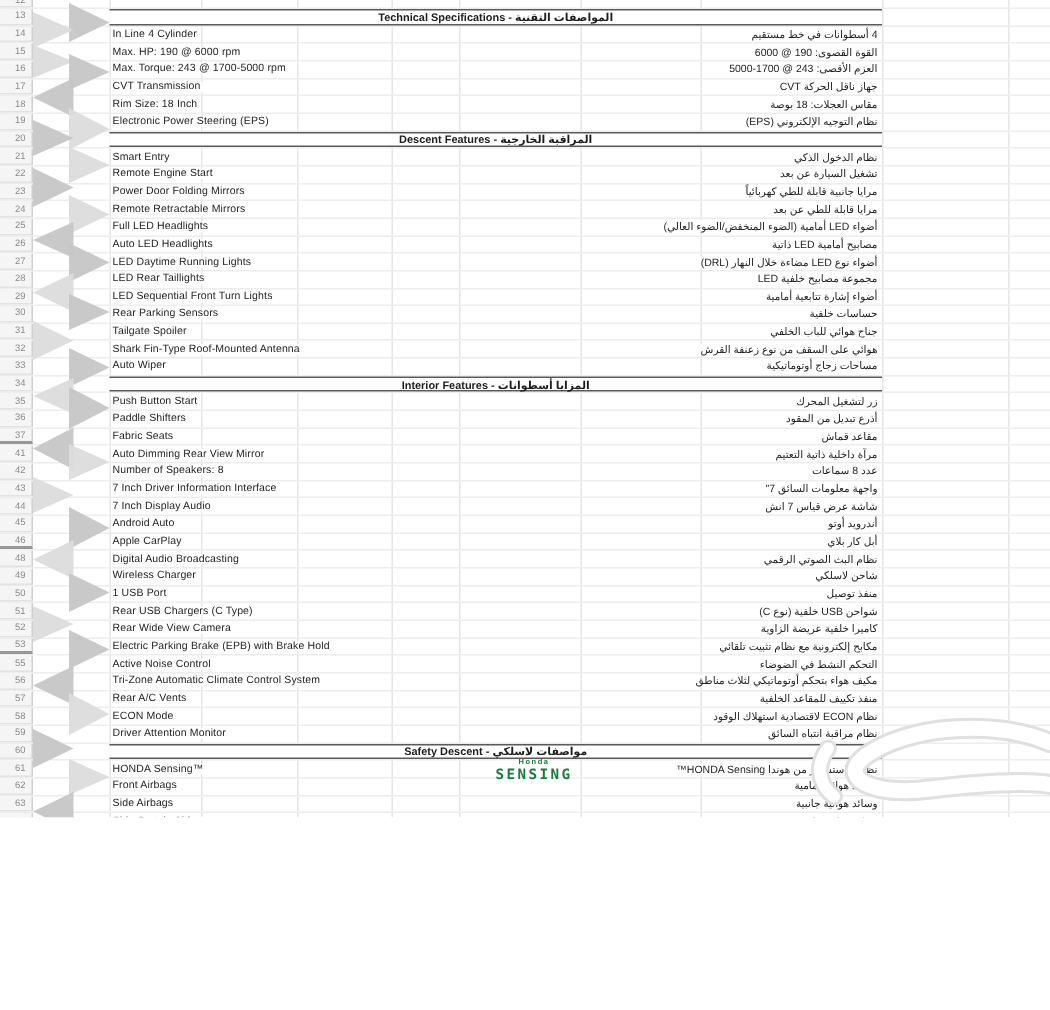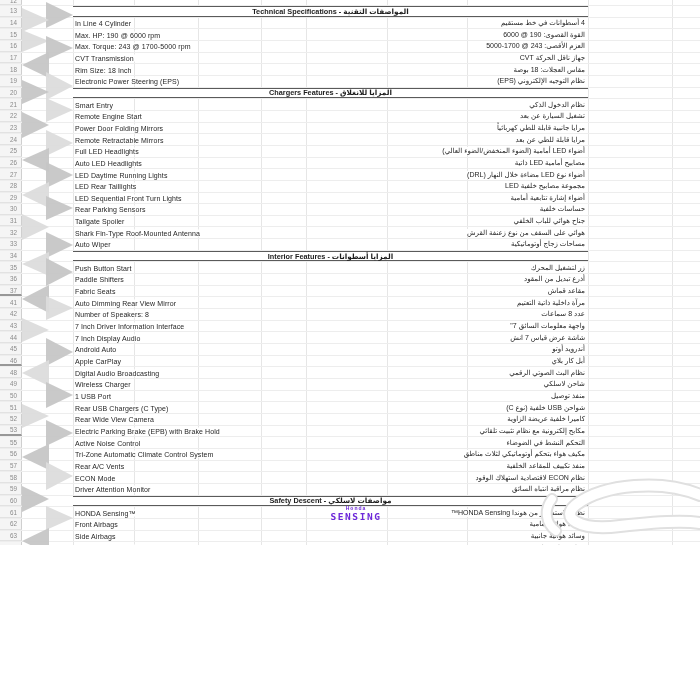--- a/index.html
+++ b/index.html
@@ -33,21 +33,21 @@
     position:absolute;left:73px;width:515px;top:0;bottom:0;box-sizing:border-box;
     background:#fff;border-top:1px solid #5a5a5a;border-bottom:1px solid #5a5a5a;
     display:flex;align-items:center;justify-content:center;z-index:2;
     font-size:7.3px;font-weight:bold;color:#1d1d1d;white-space:nowrap;
   }
   .section .ar-part{direction:rtl;unicode-bidi:embed;}
   #tris{position:absolute;top:0;left:0;z-index:1;}
   .tri{position:absolute;width:0;height:0;opacity:0.95;}
   #sensing-logo{
     position:absolute;left:314px;top:506px;width:84px;z-index:3;
-    text-align:center;color:#6d28d9;line-height:1;
+    text-align:center;color:#15803d;line-height:1;
   }
   #sensing-logo .l1{font-size:5px;font-weight:bold;letter-spacing:1px;margin-bottom:1px;}
   #sensing-logo .l2{font-size:9.5px;font-weight:bold;letter-spacing:1.6px;font-family:"DejaVu Sans Mono","Liberation Sans",monospace;}
   #watermark{position:absolute;right:0;bottom:4px;z-index:5;}
 </style>
 </head>
 <body>
 
 <div id="sheet">
   <div id="vlines">
@@ -117,23 +117,23 @@
           <span>19</span>
         </div>
         <span class="en">Electronic Power Steering (EPS)</span>
         <span class="ar">نظام التوجيه الإلكتروني (EPS)</span>
       </div>
       <div class="row" style="height: 11.664px;">
         <div class="gcell">
           <span>20</span>
         </div>
         <div class="section">
-          <span>Chargers Features</span>
+          <span>Descent Features</span>
           <span style="white-space: pre;"> - </span>
-          <span class="ar-part">المزايا للانغلاق</span>
+          <span class="ar-part">المراقبة الخارجية</span>
         </div>
       </div>
       <div class="row" style="height: 11.664px;">
         <div class="gcell">
           <span>21</span>
         </div>
         <span class="en">Smart Entry</span>
         <span class="ar">نظام الدخول الذكي</span>
       </div>
       <div class="row" style="height: 11.664px;">

